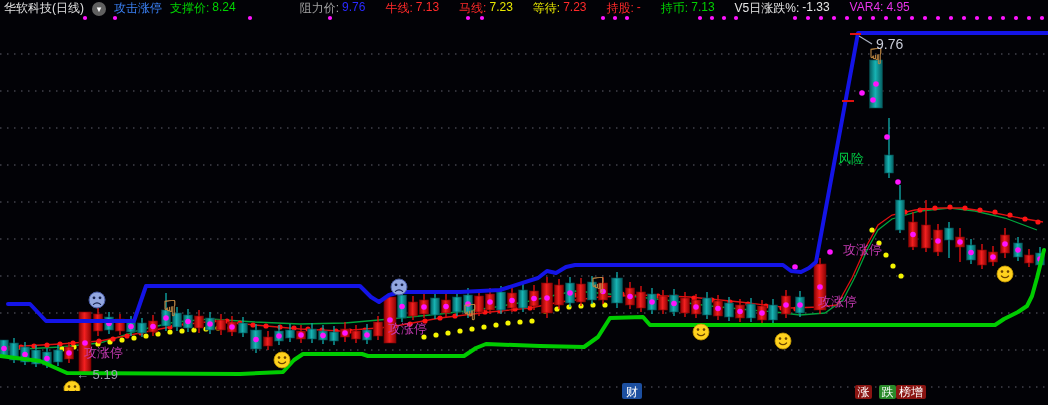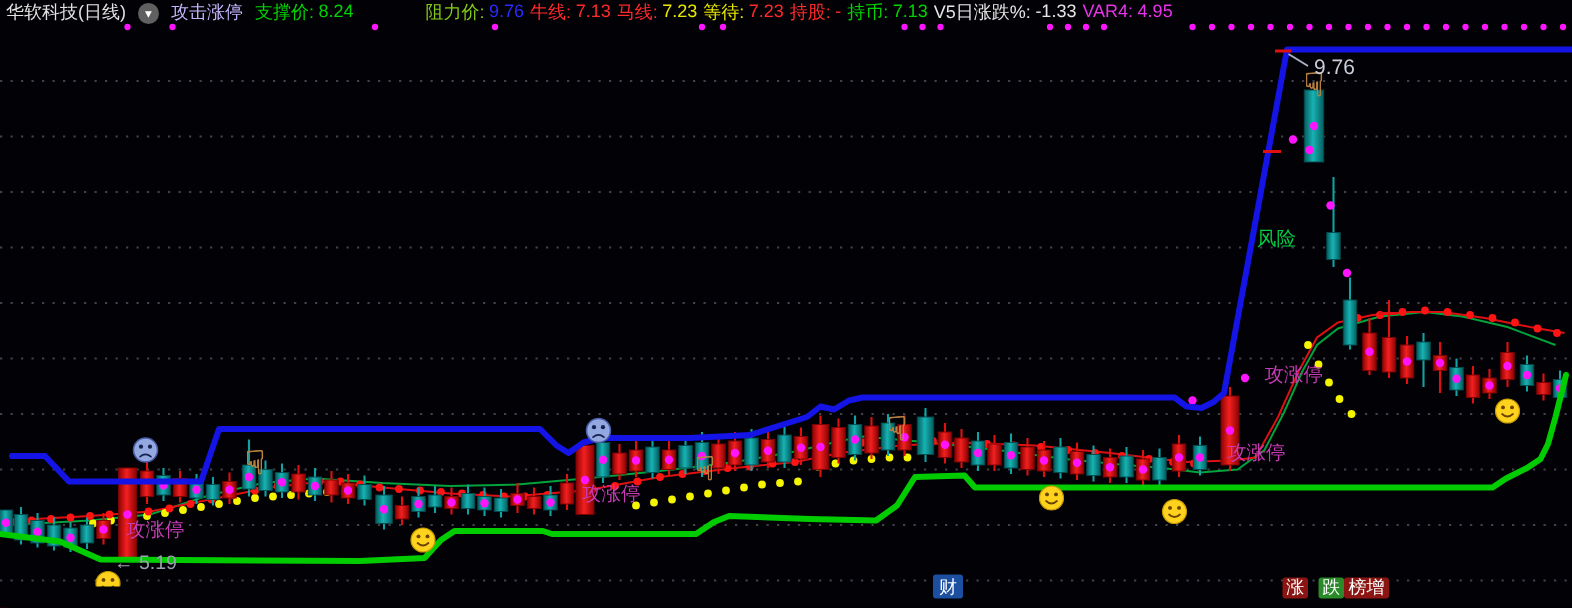--- a/index.html
+++ b/index.html
@@ -3,39 +3,39 @@
 <meta charset="utf-8">
 <style>
   html,body{margin:0;padding:0;background:#000;}
   #app{position:relative;width:1048px;height:405px;overflow:hidden;background:#020206;
        font-family:"Liberation Sans",sans-serif;}
   .header{position:absolute;top:0;left:0;width:1048px;height:17px;display:flex;align-items:center;
           gap:8px;padding-left:4px;font-size:12px;color:#ddd;white-space:nowrap;z-index:3;}
   .title{color:#e2e2e2;}
   .chev{display:inline-flex;align-items:center;justify-content:center;width:14px;height:14px;
         border-radius:50%;background:#606060;color:#fff;font-size:9px;line-height:14px;}
-  .sub{color:#c4b5fd;}
+  .sub{color:#3b82f6;}
   .ind{display:inline-flex;gap:3px;}
   #chart{position:absolute;top:0;left:0;z-index:1;}
 </style>
 </head>
 <body>
 
 <div id="app">
   <div class="header">
     <span class="title">华软科技(日线)</span>
     <span class="chev">▾</span>
     <span class="sub">攻击涨停</span>
-    <span id="indicators" style="display: inline-flex; gap: 4px;">
+    <span id="indicators" style="display: inline-flex; gap: 20px;">
         <span class="ind">
           <span style="color: rgb(0, 211, 0);">支撑价:</span>
           <span style="color: rgb(0, 211, 0);">8.24</span>
         </span>
         <span class="ind">
-          <span style="color: #84cc16; padding-left: 44px;">阻力价:</span>
+          <span style="color: #a3a3a3; padding-left: 44px;">阻力价:</span>
           <span style="color: rgb(42, 42, 255);">9.76</span>
         </span>
         <span class="ind">
           <span style="color: rgb(255, 42, 42);">牛线:</span>
           <span style="color: rgb(255, 42, 42);">7.13</span>
         </span>
         <span class="ind">
           <span style="color: rgb(255, 42, 42);">马线:</span>
           <span style="color: rgb(232, 232, 0);">7.23</span>
         </span>

